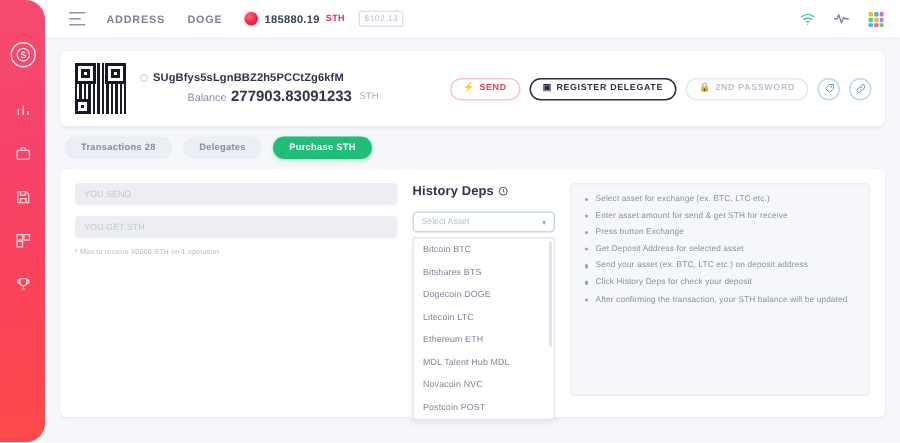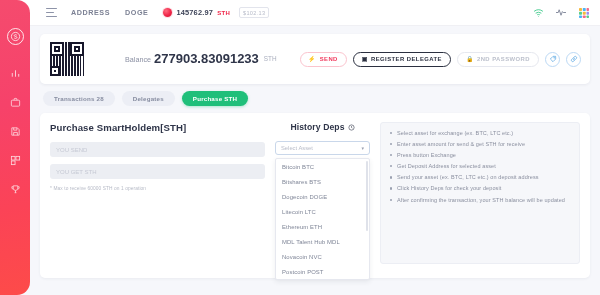--- a/index.html
+++ b/index.html
@@ -107,21 +107,21 @@
   .qr::before { top: 0; left: 0; }
   .qr::after  { top: 0; right: 0; }
   .qr i { bottom: 0; left: 0; display:block;}
   .qr::before, .qr::after, .qr i { box-shadow: inset 0 0 0 2px #fff, inset 0 0 0 4px #17172b; border-color:#17172b;}
 
   .acct-info { flex: 1 1 auto; min-width: 0; }
   .acct-row { display: flex; align-items: center; gap: 3px; line-height: 1.25; }
   .acct-row + .acct-row { margin-top: 2.5px; }
   .addr-txt { font-size: 7.4px; font-weight: 700; color: #2f3549; letter-spacing: .1px; white-space: nowrap;}
   .bal-label { font-size: 7.2px; color: #8b90a3; padding-left: 32px; }
-  .bal-val { font-size: 13px; font-weight: 700; color: #2f3549; }
+  .bal-val { font-size: 10px; font-weight: 700; color: #2f3549; }
   .bal-unit { font-size: 6.4px; color: #a9aebe; margin-left: 2px;}
   .main-txt { font-size: 7.6px; font-weight: 700; color: #2f3549; }
   .voted-txt { font-size: 4.6px; color: #b9bdca; letter-spacing: .25px; margin-left: 5px; white-space: nowrap;}
 
   .acct-actions { display: flex; align-items: center; gap: 6px; margin-left: auto; padding-left: 8px;}
   .btn {
     display: inline-flex; align-items: center; gap: 3px;
     border-radius: 11px; padding: 3.5px 8px;
     font-size: 5.9px; font-weight: 700; letter-spacing: .45px;
     background: #fff; cursor: pointer; white-space: nowrap;
@@ -153,21 +153,21 @@
     display: flex; gap: 10px; height: 165px;
   }
   .col-purchase { flex: 0 0 215px; }
   .col-history  { flex: 0 0 95px; }
   .col-help     { flex: 1 1 auto; }
 
   .sec-title {
     font-size: 9.6px; font-weight: 700; color: #2f3549;
     letter-spacing: .1px; margin-bottom: 9px;
   }
-  .sec-title.center { text-align: center; font-size: 8.6px; display:flex; align-items:center; justify-content:center; gap:3px;}
+  .sec-title.center { text-align: center; font-size: 8.6px; display:flex; align-items:center; gap:3px;}
 
   .field {
     height: 15px; border-radius: 3px; background: #eceef3;
     display: flex; align-items: center; padding: 0 6px;
     font-size: 6px; color: #c6c9d4; margin-bottom: 7px; cursor: text;
   }
   .note { font-size: 4.8px; color: #b6bac6; letter-spacing: .1px; margin-top: 2px;}
 
   .select {
     height: 14px; border: 1px solid #c9d7ea; border-radius: 3px;
@@ -249,21 +249,21 @@
   <div class="topbar">
     <div class="hamburger">
       <i></i>
         <i></i>
         <i></i>
     </div>
     <div class="navlink">ADDRESS</div>
     <div class="navlink">DOGE</div>
     <div class="balpill">
       <span class="dot-red"></span>
-      <span class="balnum">145762.97</span>
+      <span class="balnum">185880.19</span>
       <span class="balcur">STH</span>
       <span class="minibox">$102.13</span>
     </div>
     <div class="topright">
       <span class="ic">
         <svg width="11" height="11" viewBox="0 0 24 24" fill="none" stroke="#3ec98b" stroke-width="2" stroke-linecap="round">
           <path d="M3 9a15 15 0 0118 0"></path>
           <path d="M6.5 13a10 10 0 0111 0"></path>
           <path d="M10 16.5a5 5 0 014 0"></path>
           <circle cx="12" cy="20" r="1" fill="#3ec98b" stroke="none"></circle>
@@ -291,20 +291,26 @@
   </div>
 
   <div class="main">
 
     <div class="acct-card">
       <div class="qr">
           <i></i>
         </div>
       <div class="acct-info">
         <div class="acct-row">
+          <svg width="6" height="6" viewBox="0 0 24 24" fill="none" stroke="#b4b8c6" stroke-width="2">
+            <rect x="4" y="4" width="16" height="16" rx="2"></rect>
+          </svg>
+          <span class="addr-txt">SUgBfys5sLgnBBZ2h5PCCtZg6kfM</span>
+        </div>
+        <div class="acct-row">
           <span class="bal-label">Balance</span>
           <span class="bal-val">277903.83091233</span>
           <span class="bal-unit">STH</span>
         </div>
       </div>
       <div class="acct-actions">
         <div class="btn btn-send">
           <span class="bi">⚡</span>
           <span>SEND</span>
         </div>
@@ -333,21 +339,20 @@
 
     <div class="tabs">
       <div class="tab">Transactions 28</div>
       <div class="tab">Delegates</div>
       <div class="tab active">Purchase STH</div>
     </div>
 
     <div class="panel">
 
       <div class="col-purchase">
-        <div class="sec-title">Purchase SmartHoldem[STH]</div>
         <div class="field">
           <span>YOU SEND</span>
         </div>
         <div class="field">
           <span>YOU GET STH</span>
         </div>
         <div class="note">* Max to receive 60000 STH on 1 operation</div>
       </div>
 
       <div class="col-history">

